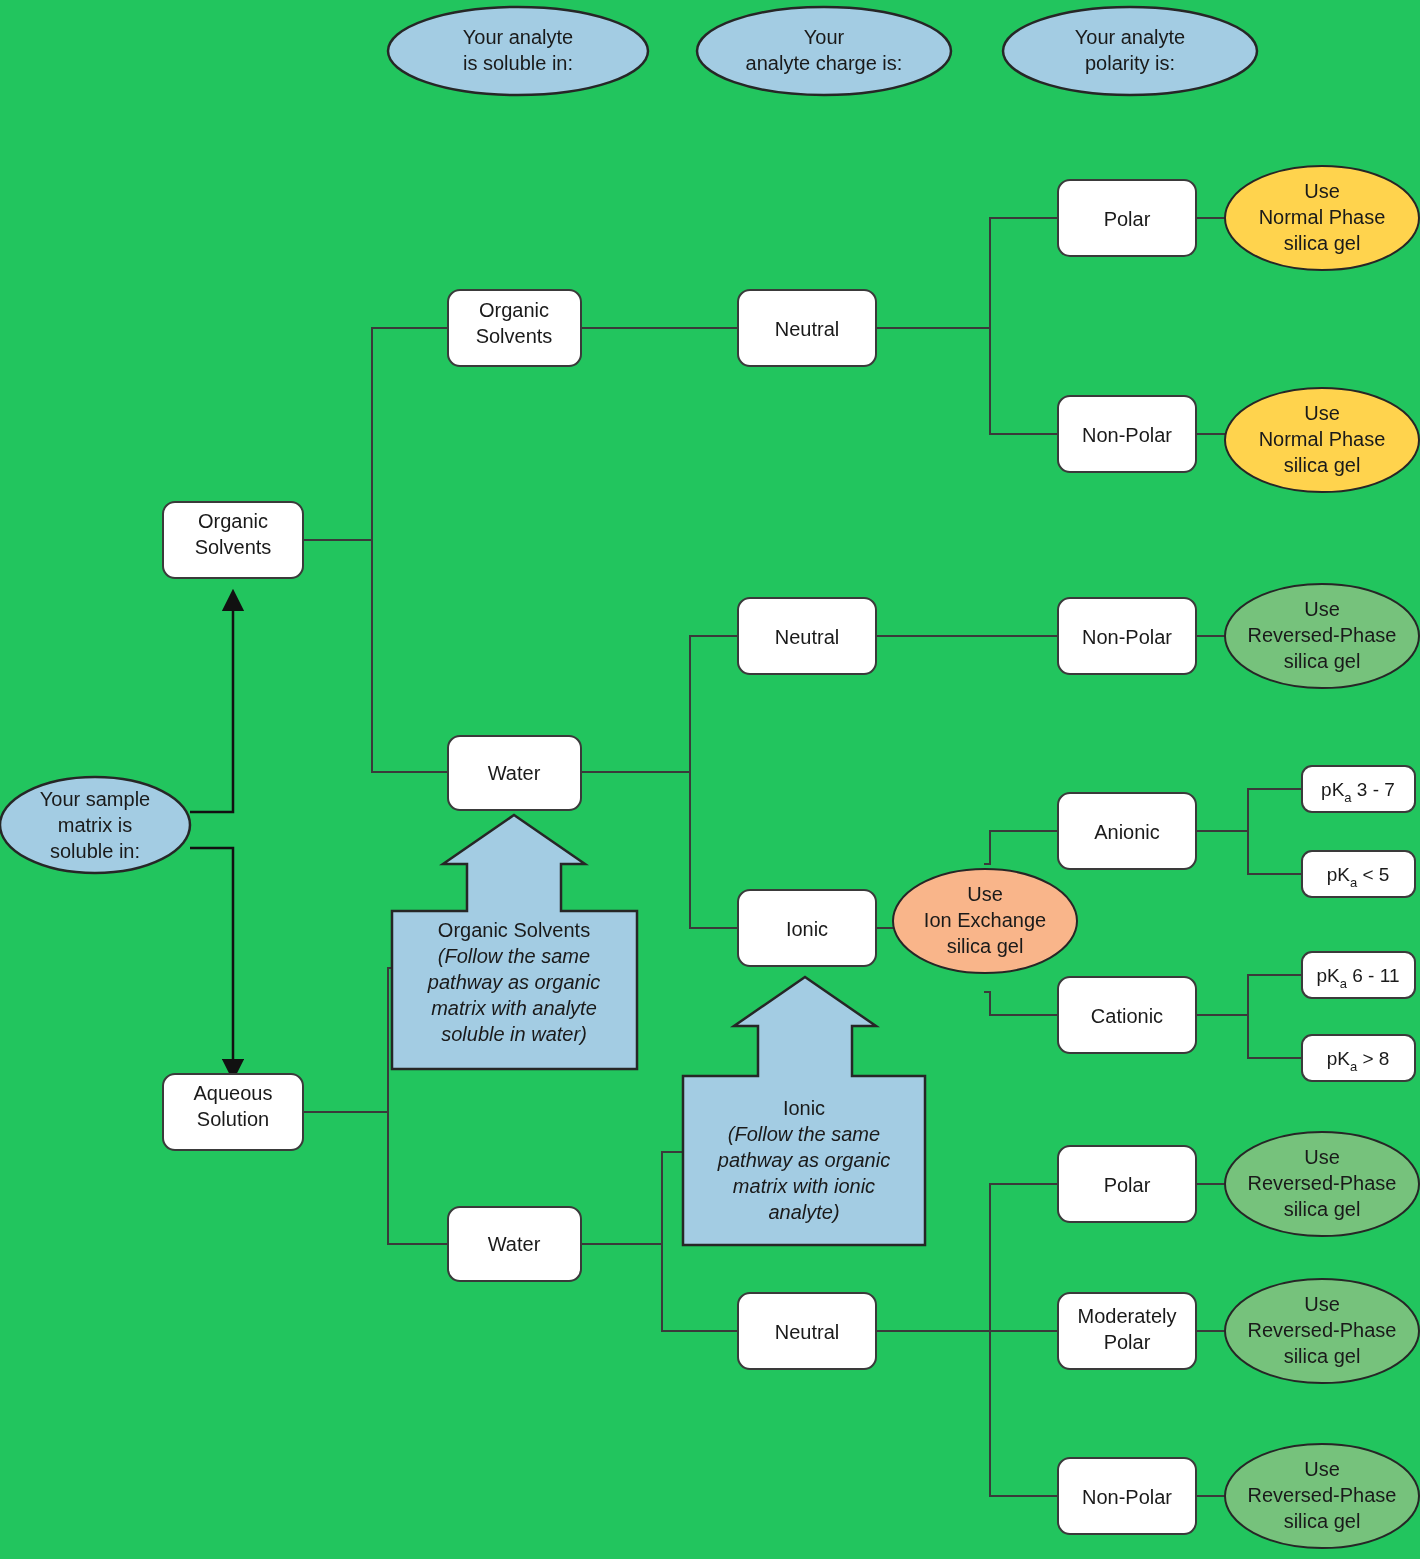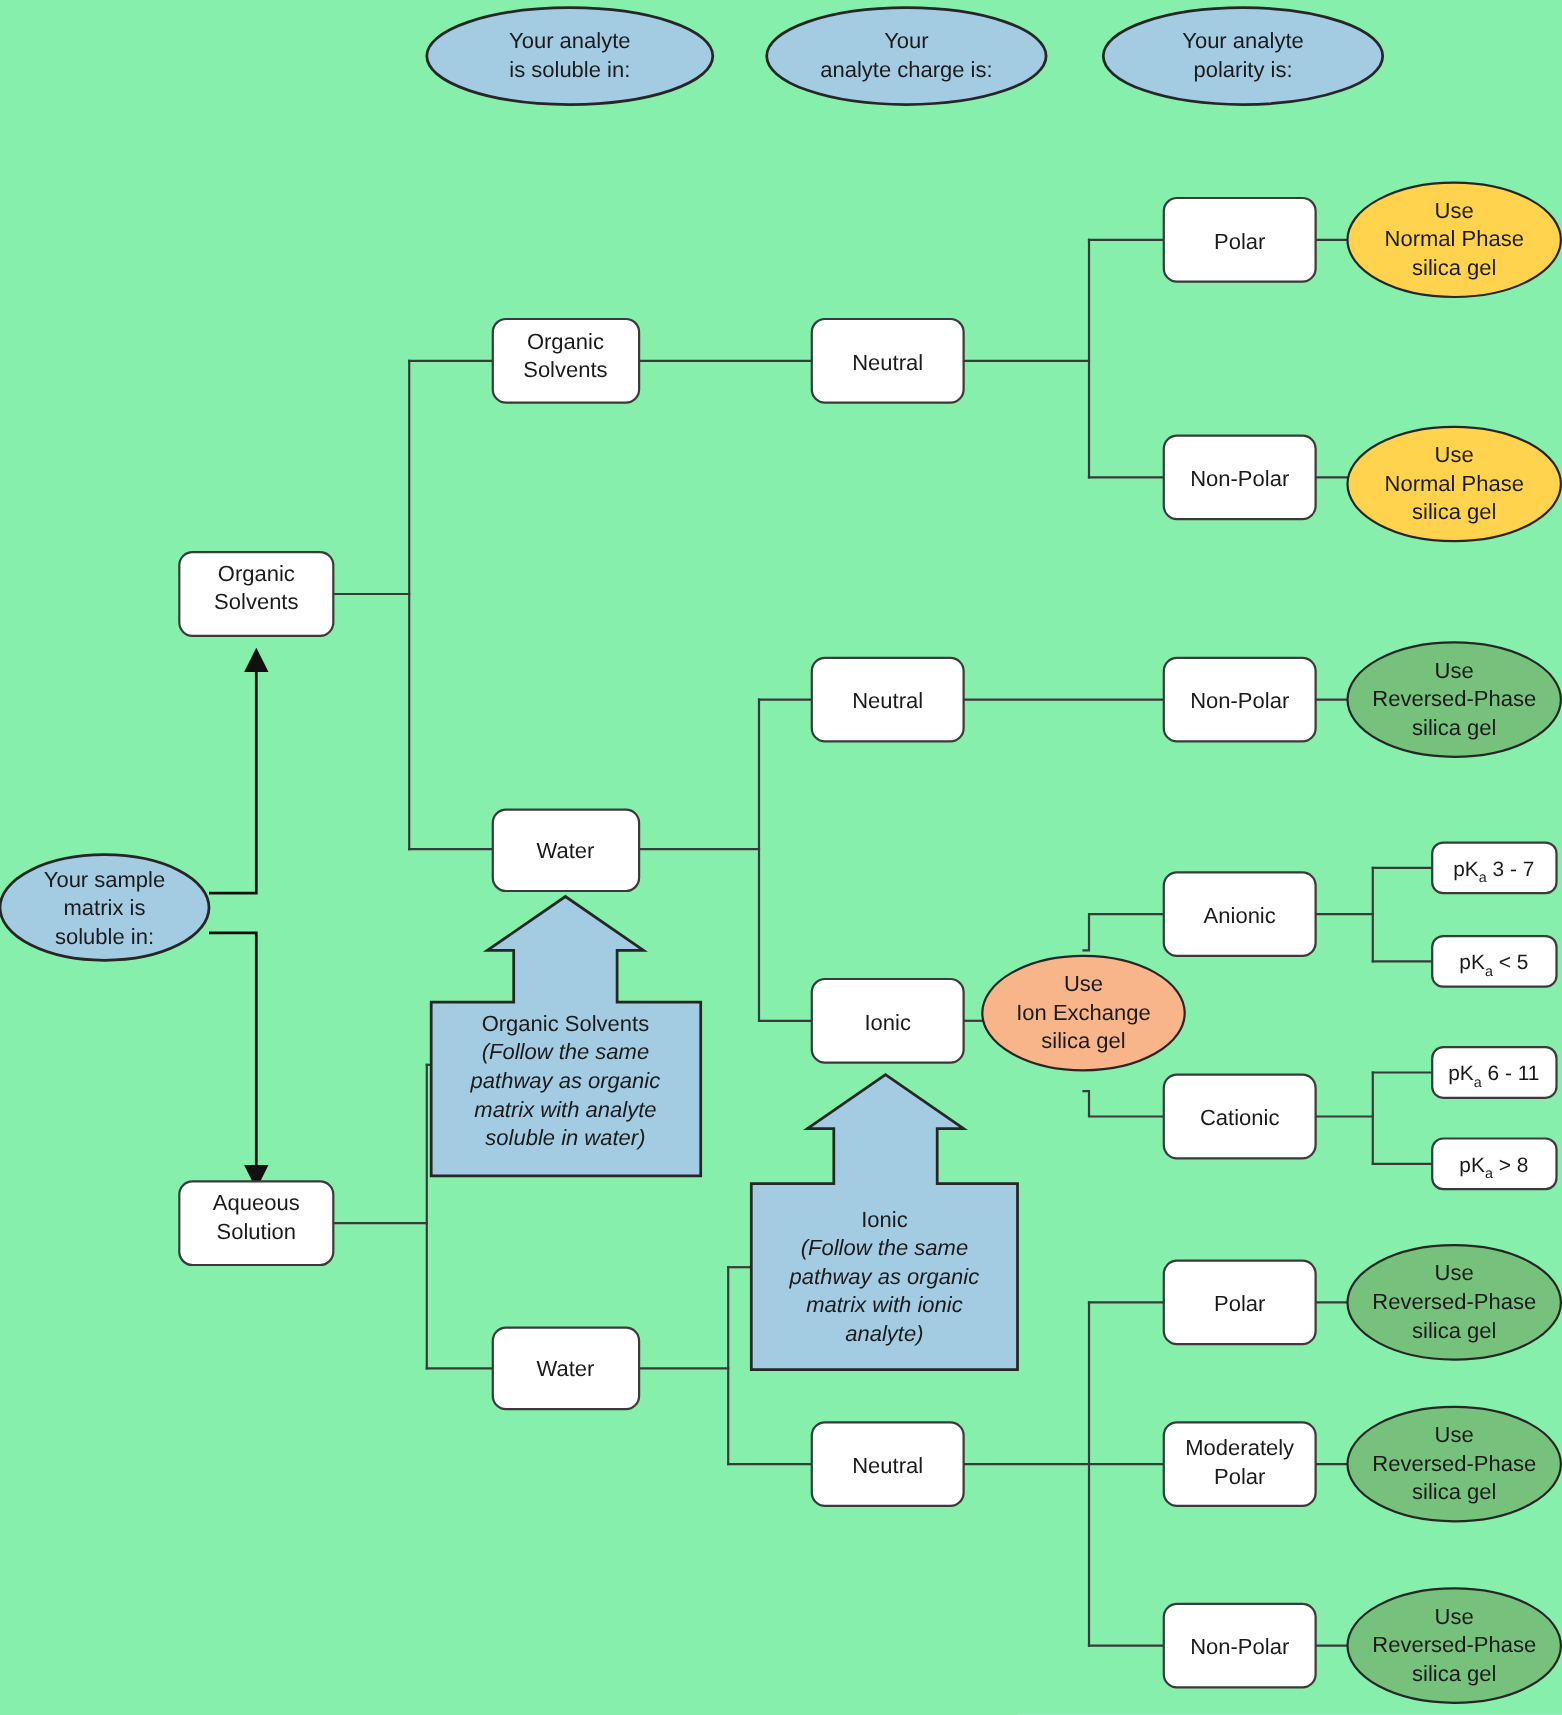--- a/index.html
+++ b/index.html
@@ -1,17 +1,17 @@
 <!DOCTYPE html>
 <html><head>
 <meta charset="utf-8">
 <style>
   html,body{margin:0;padding:0;background:#ffffff;}
   body{font-family:"Liberation Sans",sans-serif;}
-  #stage{position:relative;width:1420px;height:1559px;background:#86efac;overflow:hidden;}
+  #stage{position:relative;width:1420px;height:1559px;background:#22c55e;overflow:hidden;}
   svg{display:block;}
   .nodetext{font-family:"Liberation Sans",sans-serif;font-size:20px;fill:#1a1a1a;}
   .nodetext.small{font-size:19px;}
   .ital{font-style:italic;}
   .edge{stroke:#3a3a3a;stroke-width:2;fill:none;stroke-linecap:square;}
   .rbox{fill:#ffffff;stroke:#3a3a3a;stroke-width:2;}
   .ell-blue{fill:#a3cce3;stroke:#262626;stroke-width:2.5;}
   .ell-yellow{fill:#ffd34d;stroke:#262626;stroke-width:2;}
   .ell-green{fill:#76c27c;stroke:#262626;stroke-width:2;}
   .ell-orange{fill:#f9b58a;stroke:#262626;stroke-width:2;}

